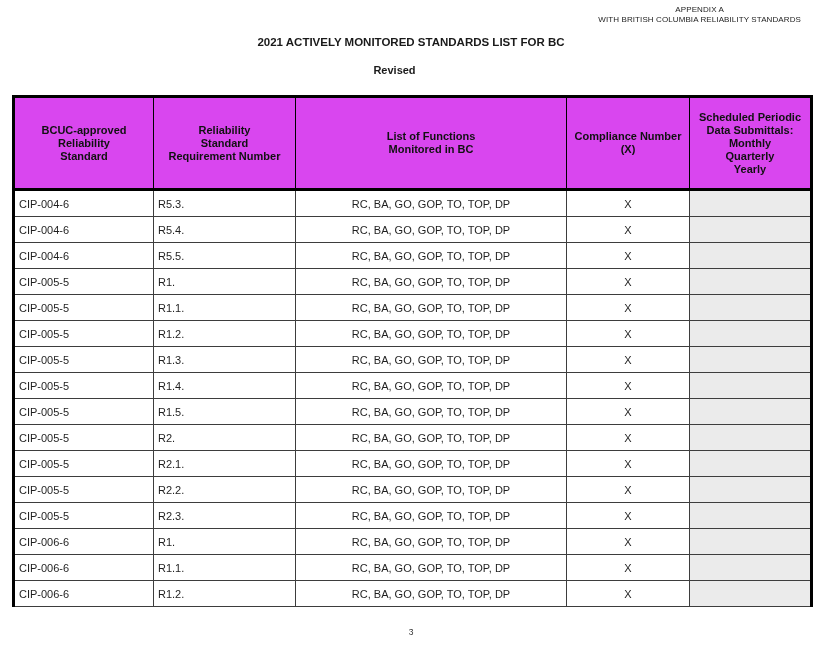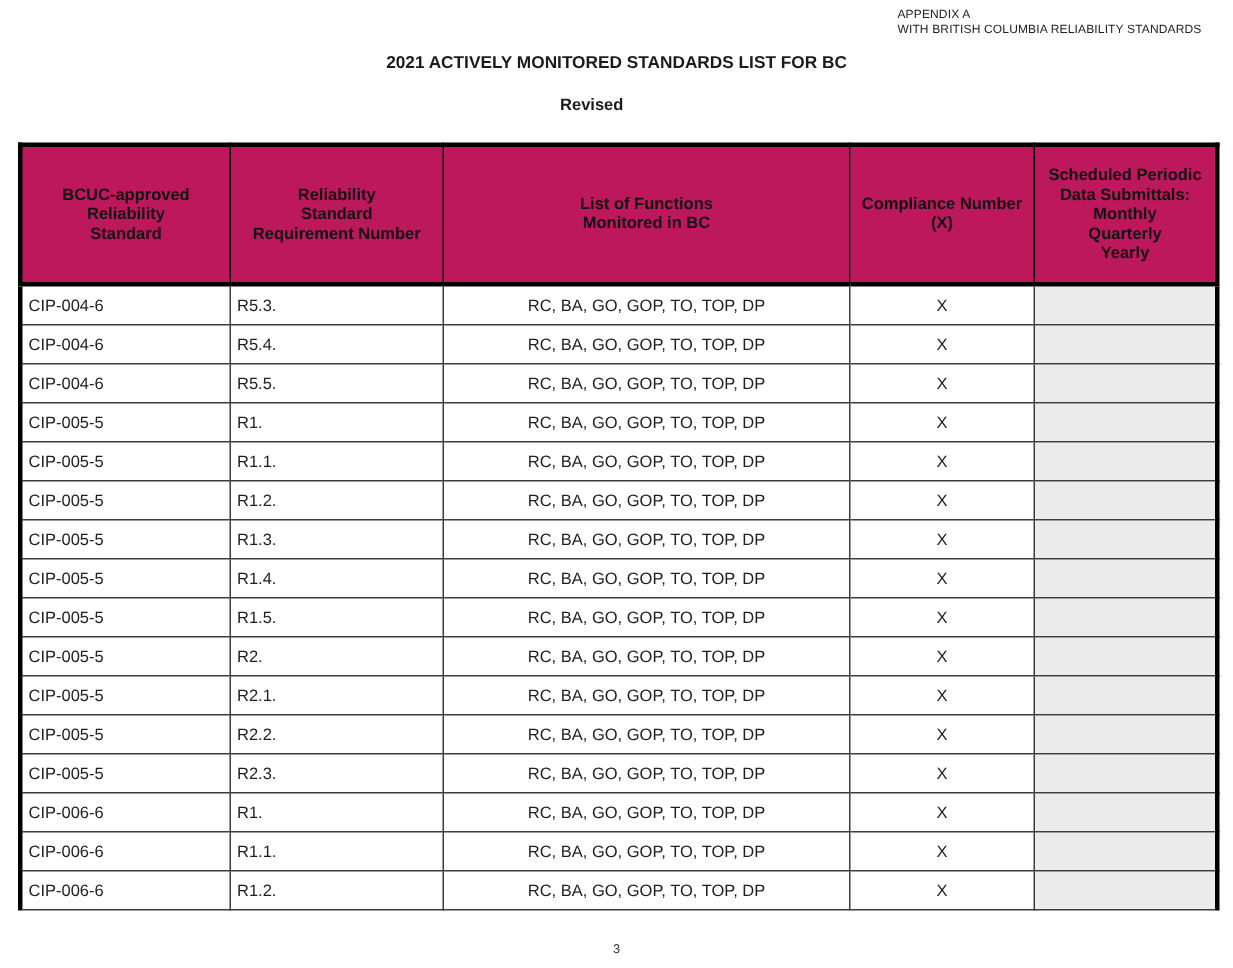--- a/index.html
+++ b/index.html
@@ -12,21 +12,21 @@
     height: 645px;
     position: relative;
     font-family: "Liberation Sans", sans-serif;
     color: #1a1a1a;
     overflow: hidden;
   }
   .doc-header {
     position: absolute;
     top: 5px;
     right: 21px;
-    text-align: left;
+    text-align: center;
     font-size: 8px;
     line-height: 9.5px;
     color: #222;
     letter-spacing: 0.1px;
   }
   .doc-title {
     position: absolute;
     top: 36px;
     left: 0;
     width: 822px;
@@ -49,21 +49,21 @@
     left: 12px;
     width: 798px;
     border-collapse: collapse;
     table-layout: fixed;
     border-top: 3px solid #000;
     border-left: 3px solid #000;
     border-right: 3px solid #000;
     border-bottom: 1px solid #4a4a4a;
   }
   table.standards th {
-    background: #be185d;
+    background: #d946ef;
     border: 1px solid #000;
     border-bottom: 3px solid #000;
     height: 86px;
     font-size: 11px;
     font-weight: bold;
     text-align: center;
     vertical-align: middle;
     white-space: pre-line;
     line-height: 13px;
     padding: 2px;

